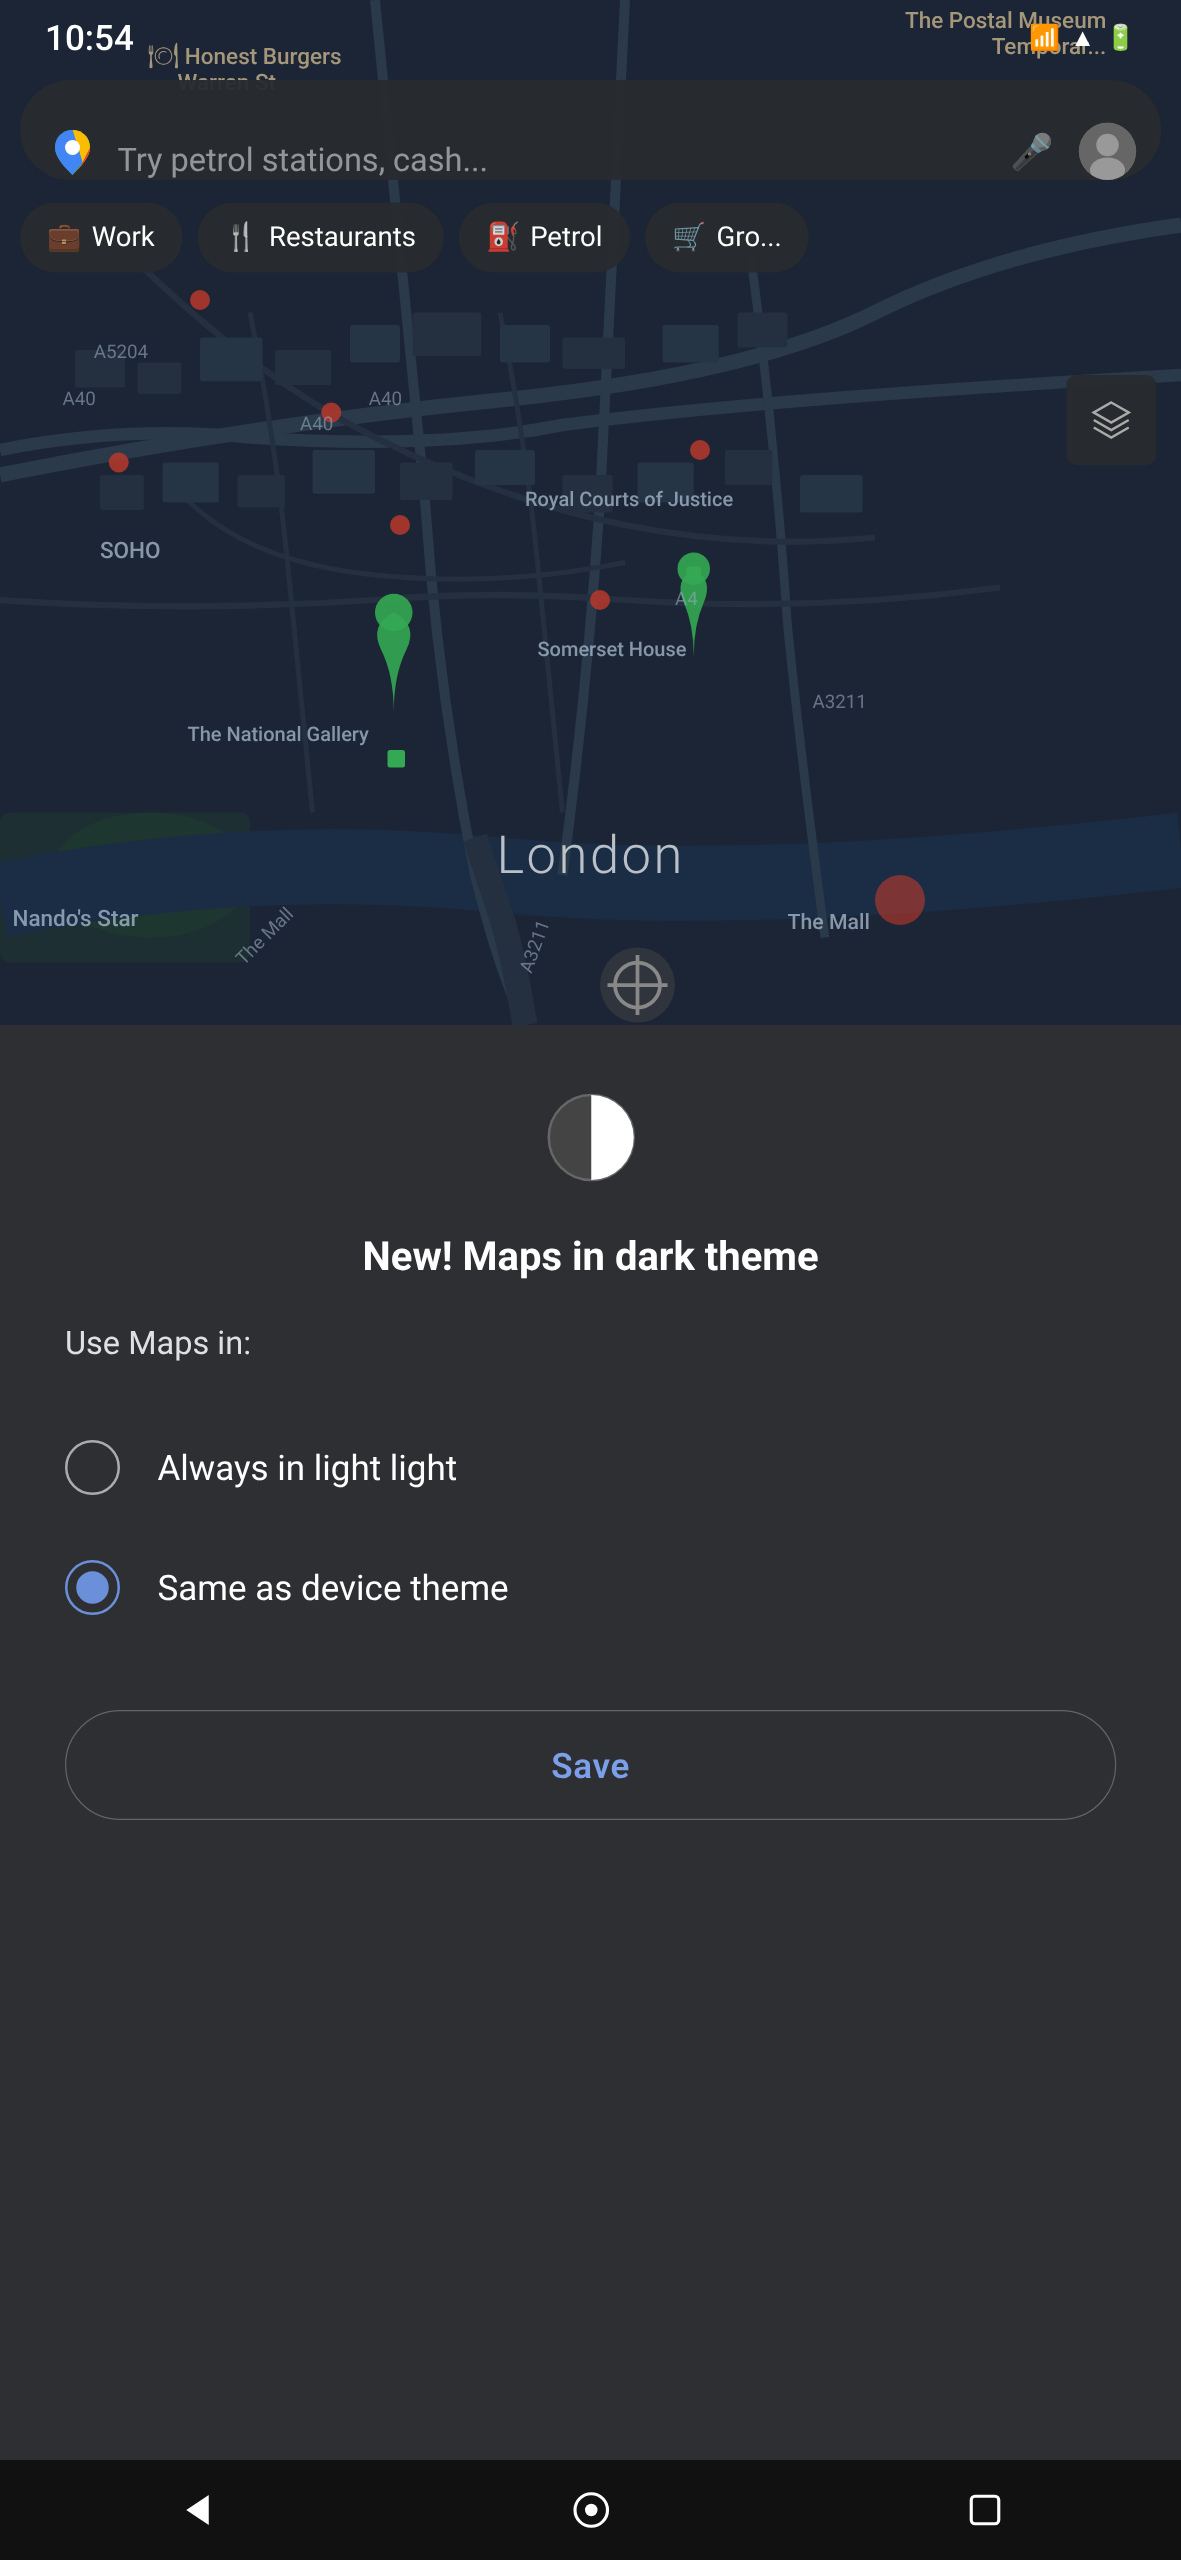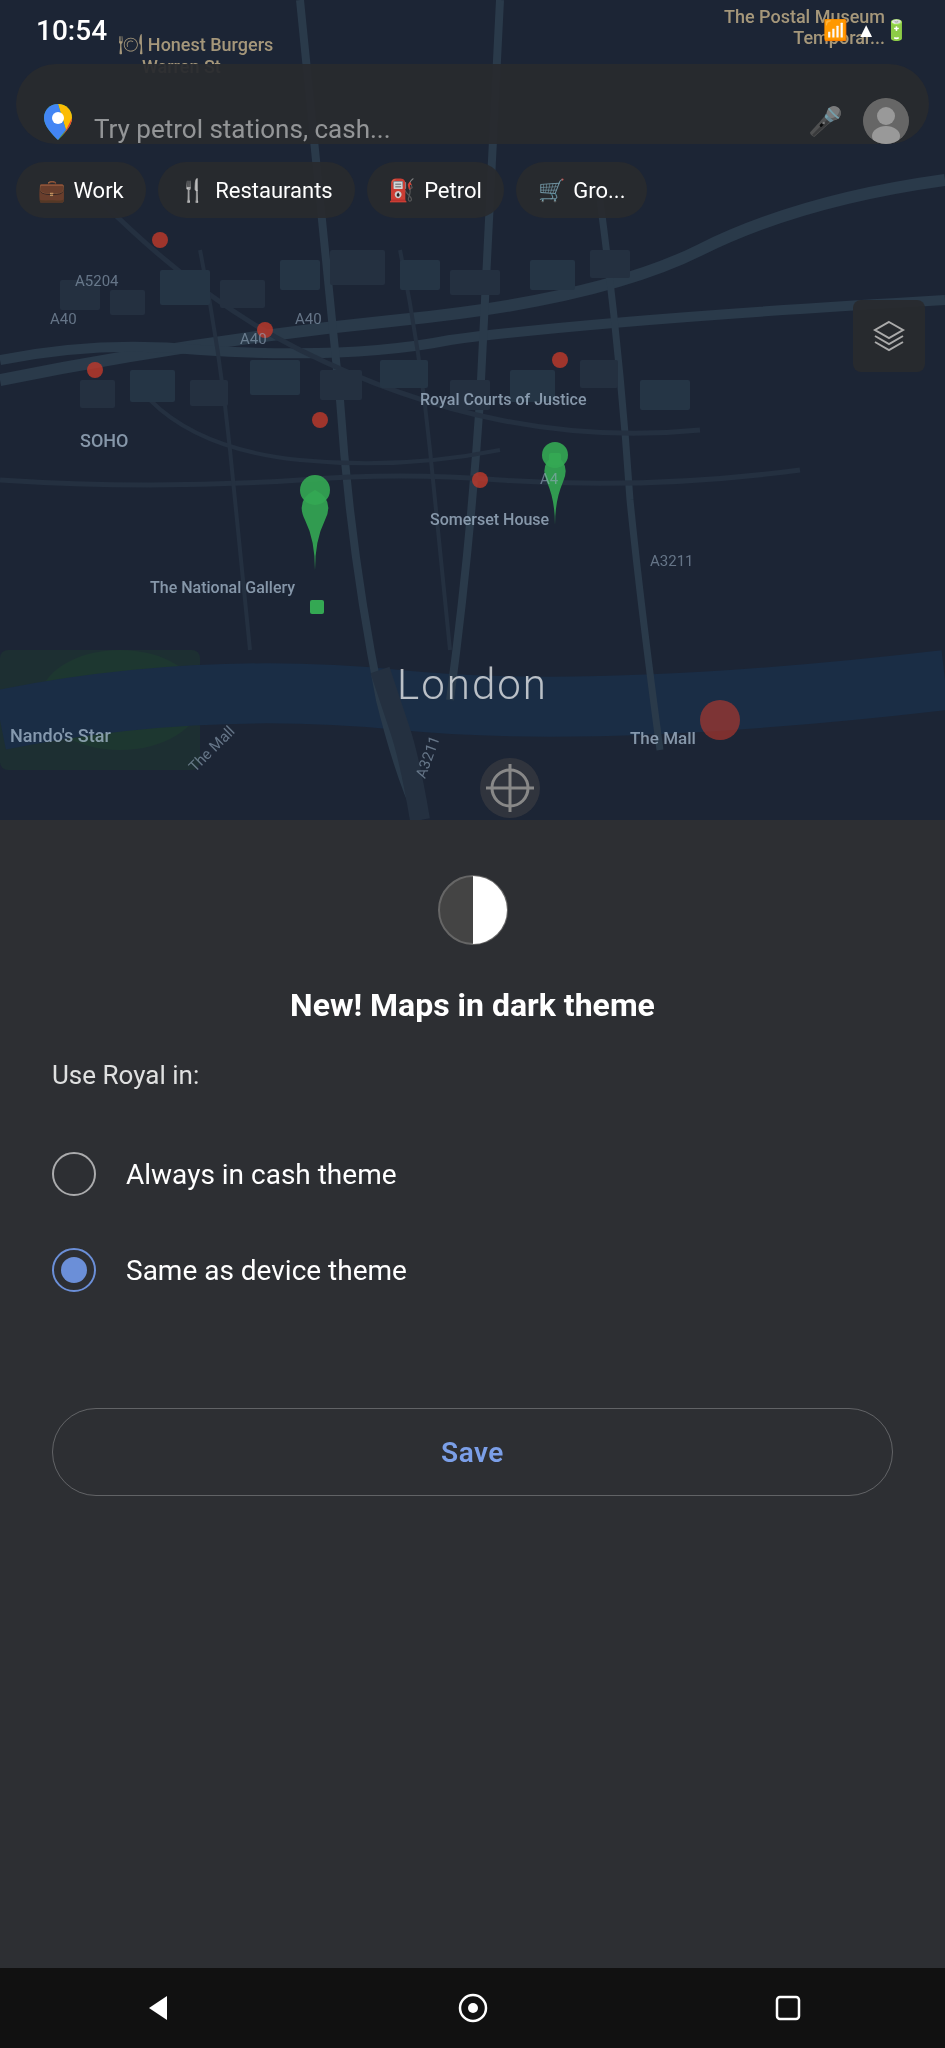--- a/index.html
+++ b/index.html
@@ -278,21 +278,20 @@
     #save-btn {
       width: 100%;
       height: 88px;
       border-radius: 44px;
       border: 1.5px solid rgba(255,255,255,0.25);
       background: transparent;
       display: flex;
       align-items: center;
       justify-content: center;
       cursor: pointer;
-      margin-top: 40px;
     }
 
     .save-label {
       color: #7b9fe8;
       font-size: 28px;
       font-weight: 600;
       letter-spacing: 0.5px;
     }
 
     
@@ -489,27 +488,27 @@
 
   <div class="theme-icon-wrapper">
     <svg width="72" height="72" viewBox="0 0 72 72" xmlns="http://www.w3.org/2000/svg">
       <circle cx="36" cy="36" r="34" fill="#444" stroke="#666" stroke-width="2"></circle>
       <path d="M36 2 A34 34 0 0 1 36 70 Z" fill="#fff"></path>
     </svg>
   </div>
 
   <div class="bottom-sheet-title">New! Maps in dark theme</div>
 
-  <div class="bottom-sheet-subtitle">Use Royal in:</div>
+  <div class="bottom-sheet-subtitle">Use Maps in:</div>
 
   <div class="radio-options">
 
     <div class="radio-option">
       <div class="radio-circle"></div>
-      <span class="radio-label">Always in cash theme</span>
+      <span class="radio-label">Always in light light</span>
     </div>
 
 
     <div class="radio-option">
       <div class="radio-circle selected">
         <div class="radio-inner"></div>
       </div>
       <span class="radio-label">Same as device theme</span>
     </div>
   </div>

